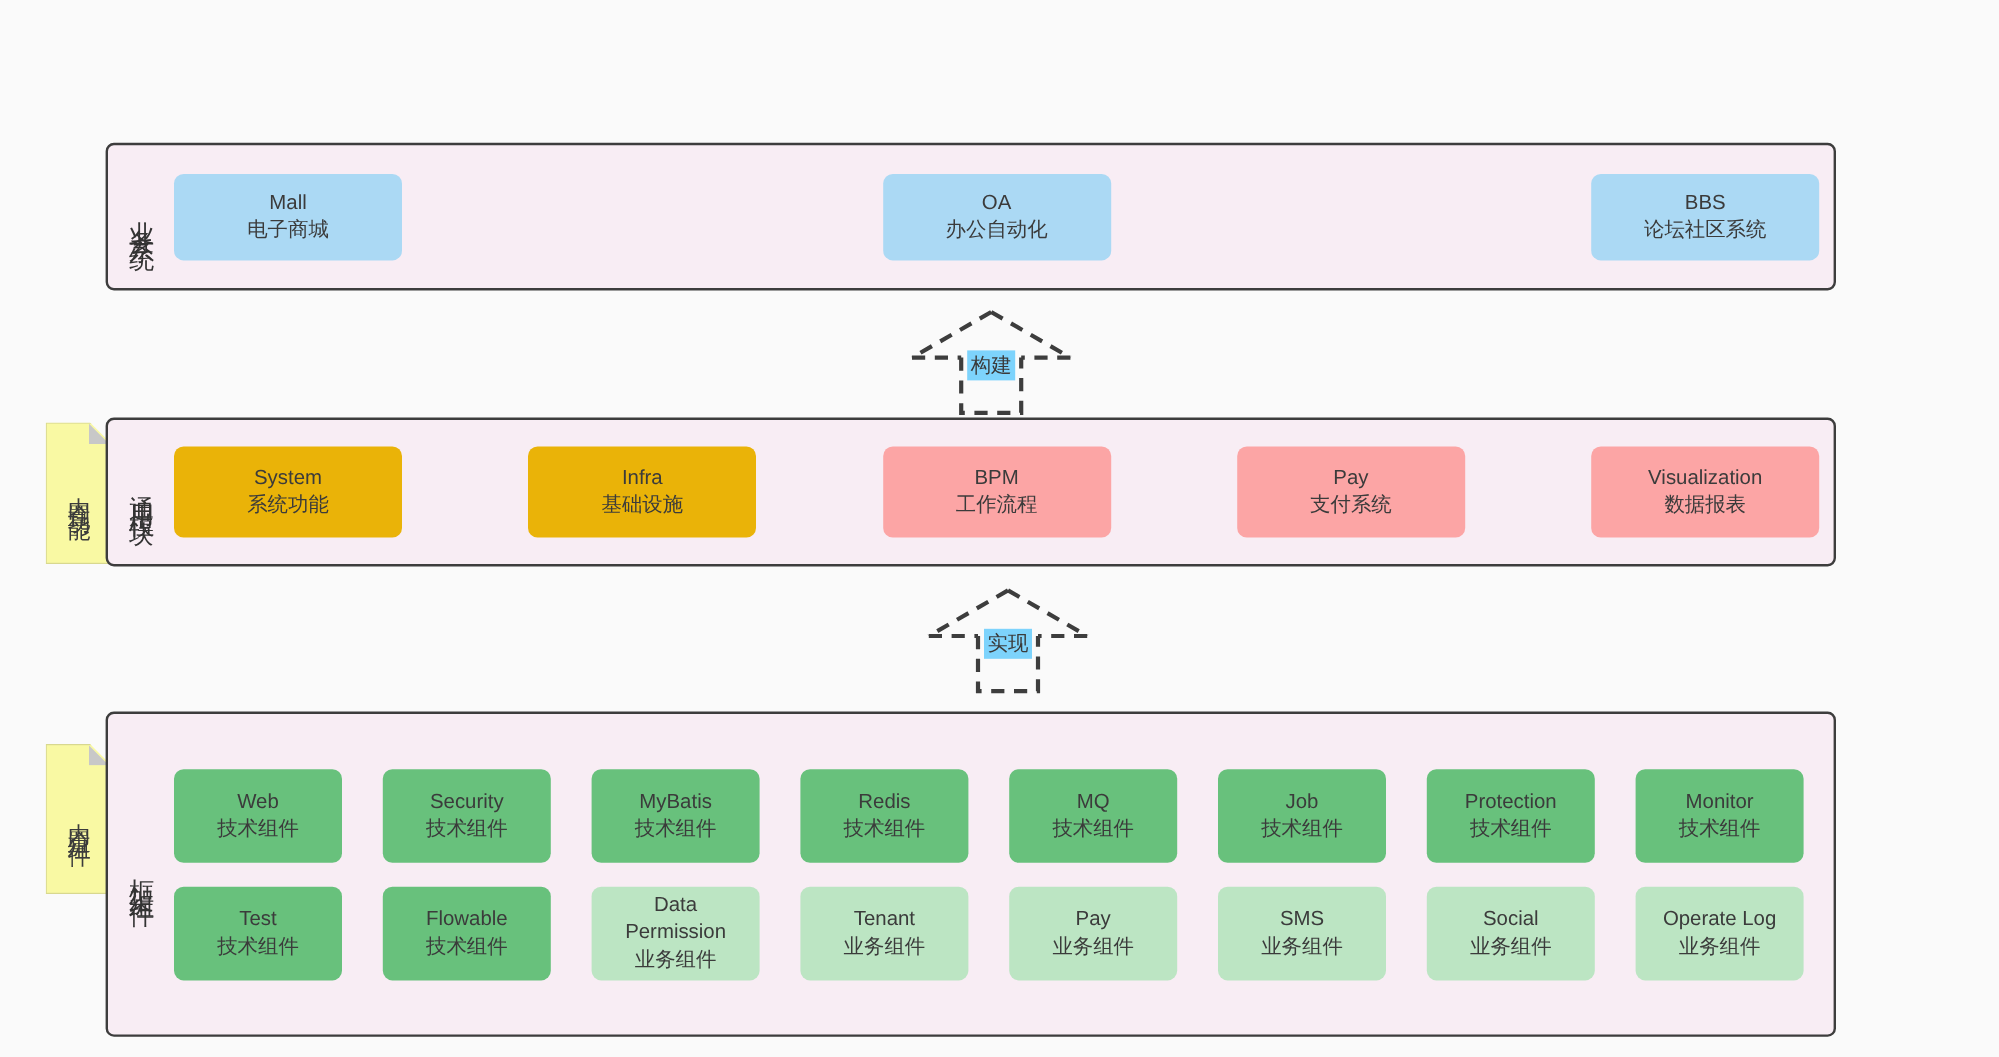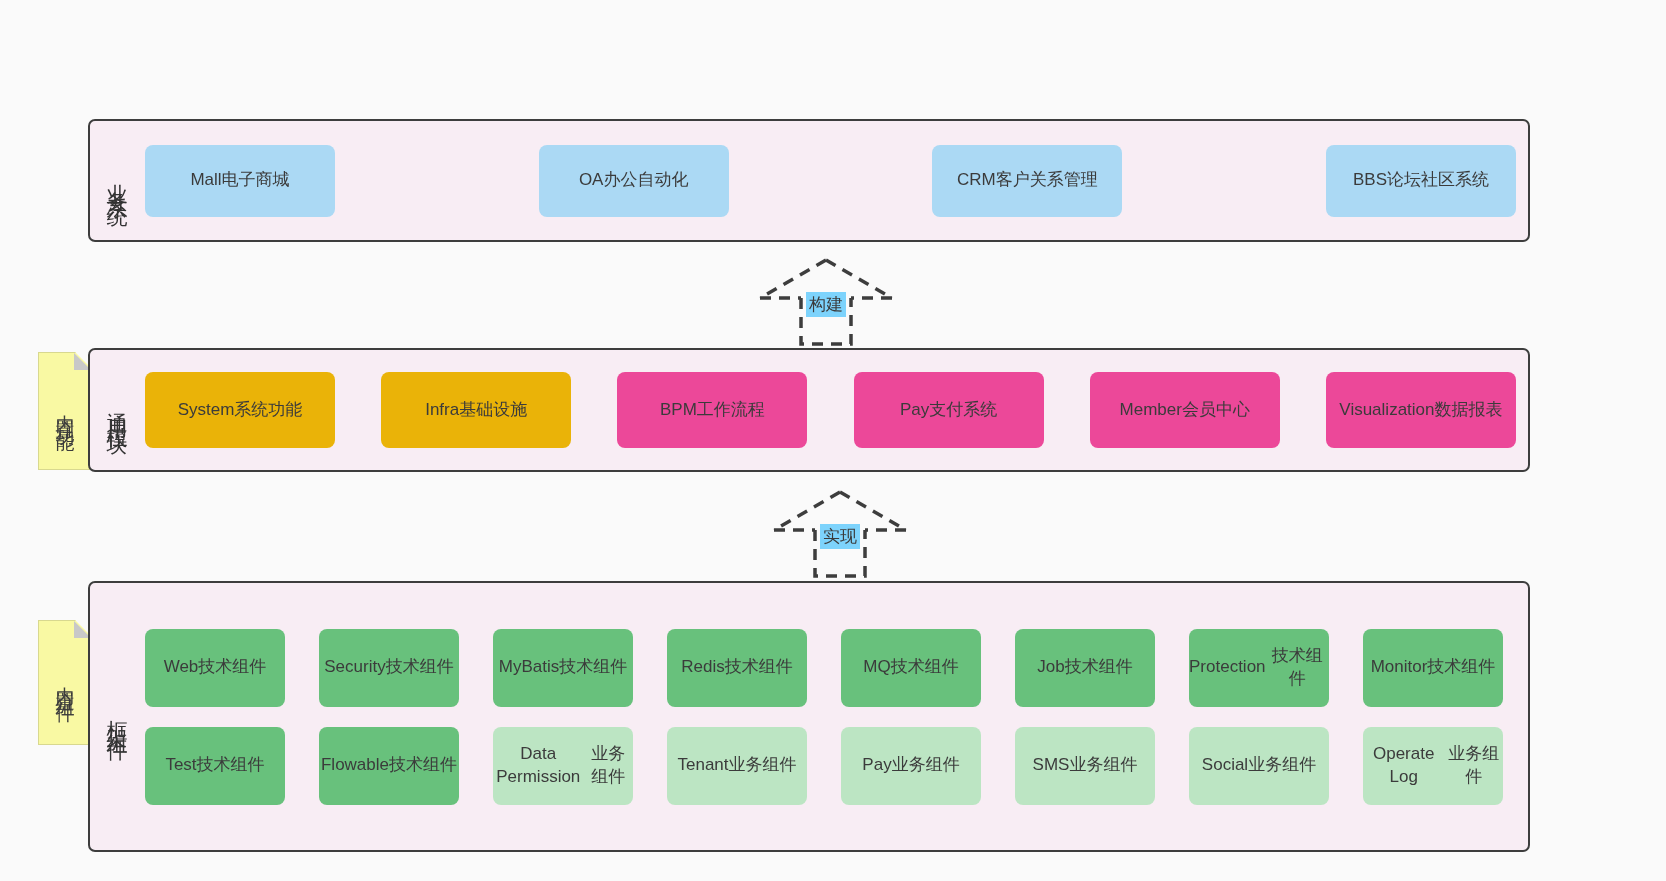--- a/index.html
+++ b/index.html
@@ -21,29 +21,29 @@
   .row {
     position:absolute; left:55px; right:12px; top:0; bottom:0;
     display:flex; align-items:center; justify-content:space-between;
   }
   .grid {
     position:absolute; left:55px; right:25px; top:0; bottom:0;
     display:flex; flex-direction:column; justify-content:center; gap:20px;
   }
   .grid .row2 { display:flex; justify-content:space-between; }
   .box {
-    border-radius:8px; display:flex; flex-direction:row;
+    border-radius:8px; display:flex; flex-direction:column;
     align-items:center; justify-content:center; text-align:center;
     font-size:17px; line-height:1.35; box-sizing:border-box;
   }
   .w190 { width:190px; } .w140 { width:140px; }
   .h72 { height:72px; } .h76 { height:76px; } .h78 { height:78px; }
   .blue  { background:#abd9f4; }
   .red   { background:#eab308; }
-  .pink  { background:#ec4899; }
+  .pink  { background:#fca5a5; }
   .green { background:#68c17c; }
   .lightgreen { background:#bce5c3; }
   .w140 .box-name { max-width:118px; }
   .box-name, .box-desc { display:block; }
   .note {
     position:absolute; width:54px; background:#f9f9a3;
     border:1px solid #d8d88f; box-sizing:border-box;
     clip-path:polygon(0 0, calc(100% - 17px) 0, 100% 17px, 100% 100%, 0 100%);
     display:flex; align-items:center; justify-content:center;
   }
@@ -78,24 +78,20 @@
   <section class="panel" style="top:119px; height:123px">
     <div class="panel-label">业务系统</div>
     <div class="row">
       <div class="box blue w190 h72">
         <span class="box-name">Mall</span>
         <span class="box-desc">电子商城</span>
       </div>
       <div class="box blue w190 h72">
         <span class="box-name">OA</span>
         <span class="box-desc">办公自动化</span>
-      </div>
-      <div class="box blue w190 h72">
-        <span class="box-name">CRM</span>
-        <span class="box-desc">客户关系管理</span>
       </div>
       <div class="box blue w190 h72">
         <span class="box-name">BBS</span>
         <span class="box-desc">论坛社区系统</span>
       </div>
     </div>
   </section>
 
   <div class="arrow" style="left:756px; top:256px">
     <svg width="140" height="92" viewBox="0 0 140 92">
@@ -123,44 +119,40 @@
       </div>
       <div class="box pink w190 h76">
         <span class="box-name">BPM</span>
         <span class="box-desc">工作流程</span>
       </div>
       <div class="box pink w190 h76">
         <span class="box-name">Pay</span>
         <span class="box-desc">支付系统</span>
       </div>
       <div class="box pink w190 h76">
-        <span class="box-name">Member</span>
-        <span class="box-desc">会员中心</span>
-      </div>
-      <div class="box pink w190 h76">
         <span class="box-name">Visualization</span>
         <span class="box-desc">数据报表</span>
       </div>
     </div>
   </section>
 
   <div class="arrow" style="left:770px; top:488px">
     <svg width="140" height="92" viewBox="0 0 140 92">
       <g fill="none" stroke="#3d3d3d" stroke-width="3.5" stroke-dasharray="11 8">
         <path d="M70 4 L4 42"></path>
         <path d="M70 4 L136 42"></path>
         <path d="M4 42 L45 42"></path>
         <path d="M136 42 L95 42"></path>
         <path d="M45 42 L45 88 L95 88 L95 42"></path>
       </g>
     </svg>
     <span class="arrow-label">实现</span>
   </div>
 
-  <section class="panel" style="top:581px; height:271px">
+  <section class="panel" style="top:593px; height:271px">
     <div class="panel-label">框架组件</div>
     <div class="grid">
       <div class="row2">
         <div class="box green w140 h78">
           <span class="box-name">Web</span>
           <span class="box-desc">技术组件</span>
         </div>
         <div class="box green w140 h78">
           <span class="box-name">Security</span>
           <span class="box-desc">技术组件</span>

